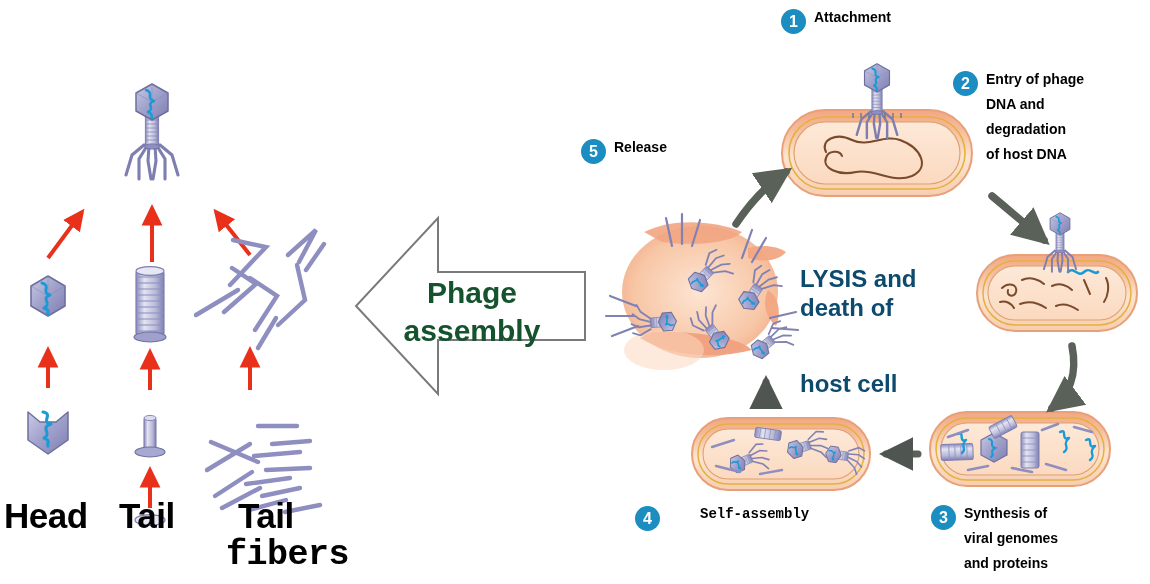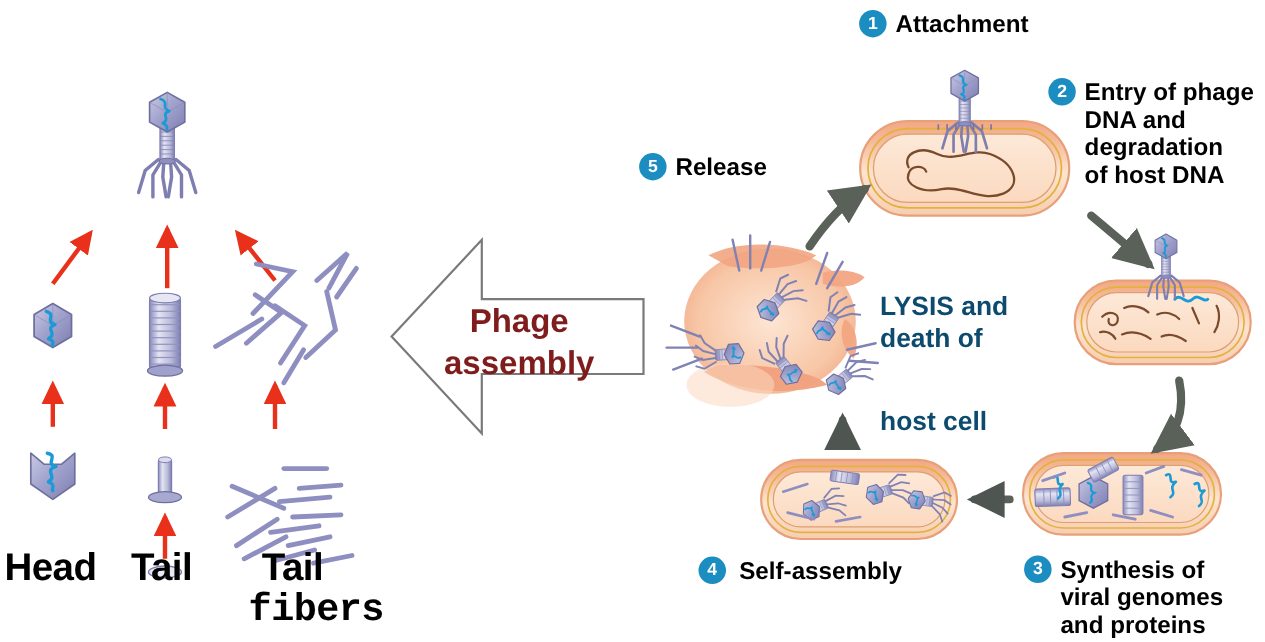--- a/index.html
+++ b/index.html
@@ -1,23 +1,23 @@
 <!DOCTYPE html>
 <html><head>
 <meta charset="utf-8">
 <style>
   html,body{margin:0;padding:0;background:#fff;}
   body{width:1150px;height:584px;position:relative;overflow:hidden;
        font-family:"Liberation Sans",sans-serif;background:#fff;}
   .stage{position:absolute;left:0;top:0;width:1150px;height:584px;}
   .lbl{position:absolute;font-weight:bold;color:#000;line-height:1.12;}
   .big{font-size:35px;letter-spacing:-0.5px;}
-  .step{font-size:22px;}
+  .step{font-size:14px;}
   .lysis{position:absolute;font-weight:bold;color:#0c4a6e;font-size:24px;line-height:1.18;}
-  .arrowtxt{position:absolute;font-weight:bold;font-size:30px;color:#7f1d1d;line-height:1.15;text-align:center;}
+  .arrowtxt{position:absolute;font-weight:bold;font-size:30px;color:#14532d;line-height:1.15;text-align:center;}
   .num{position:absolute;width:25px;height:25px;border-radius:50%;
        background:#1b8dc0;color:#fff;font-size:16px;font-weight:bold;
        display:flex;align-items:center;justify-content:center;}
   svg{position:absolute;left:0;top:0;overflow:visible;}
 </style>
 </head>
 <body>
 
 <div class="stage">
 
@@ -367,21 +367,21 @@
 <div class="lbl step" style="left:986px;top:97px;">DNA and</div>
 <div class="lbl step" style="left:986px;top:122px;">degradation</div>
 <div class="lbl step" style="left:986px;top:147px;">of host DNA</div>
 
 <div class="num" style="left:931px;top:505px;">3</div>
 <div class="lbl step" style="left:964px;top:506px;">Synthesis of</div>
 <div class="lbl step" style="left:964px;top:556px;">and proteins</div>
 <div class="lbl step" style="left:964px;top:531px;">viral genomes</div>
 
 <div class="num" style="left:635px;top:506px;">4</div>
-<div class="lbl step" style="left:672px;top:507px;">Self-assembly</div>
+<div class="lbl step" style="left:700px;top:507px;font-family:Liberation Mono, monospace;">Self-assembly</div>
 
 <div class="num" style="left:581px;top:139px;">5</div>
 <div class="lbl step" style="left:614px;top:140px;text-align:right;">Release</div>
 
 <div class="lysis" style="left:800px;top:265px;">LYSIS and</div>
 <div class="lysis" style="left:800px;top:294px;">death of</div>
 <div class="lysis" style="left:800px;top:323px;margin-top:47px;">host cell</div>
 
 </div>
 

